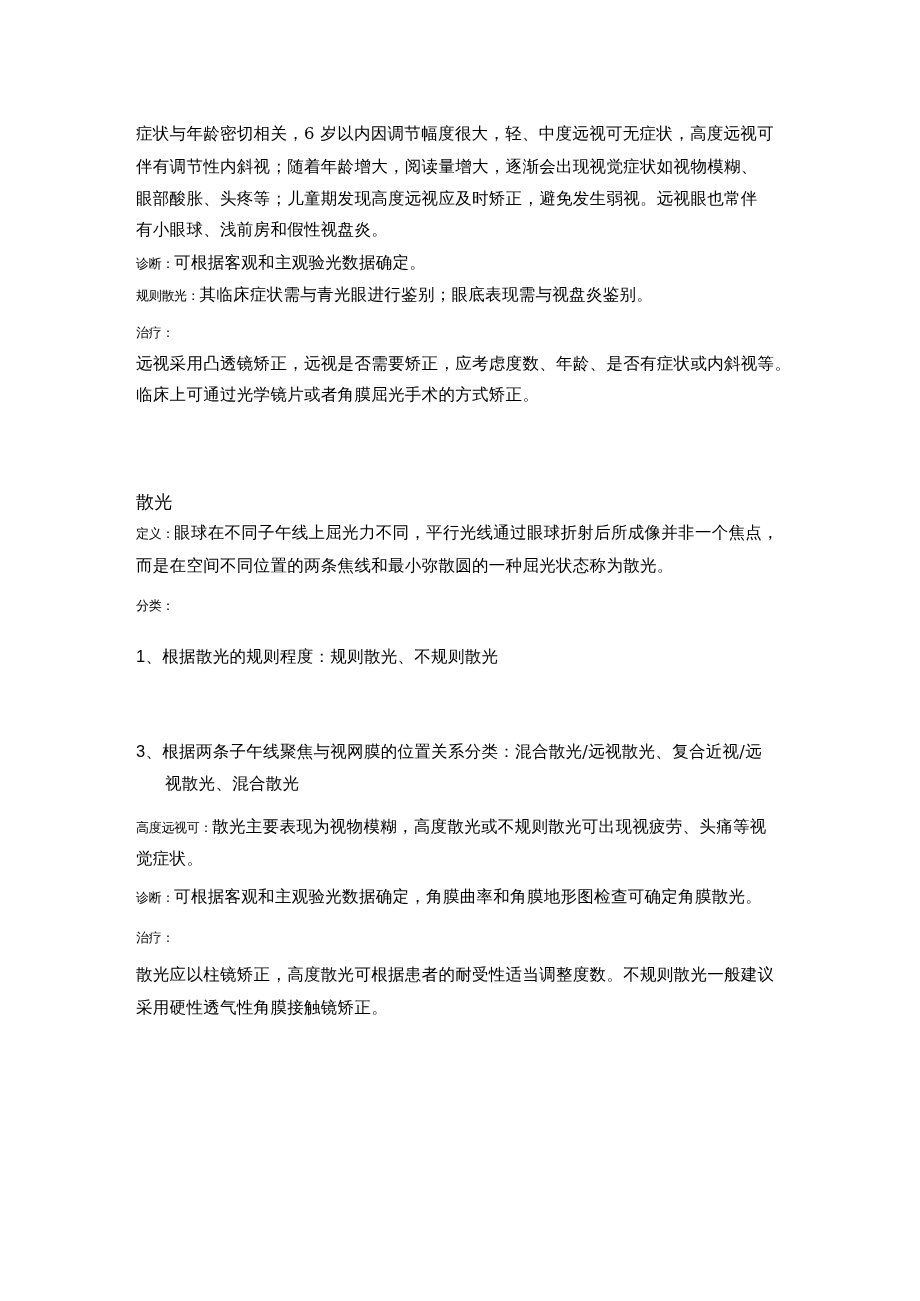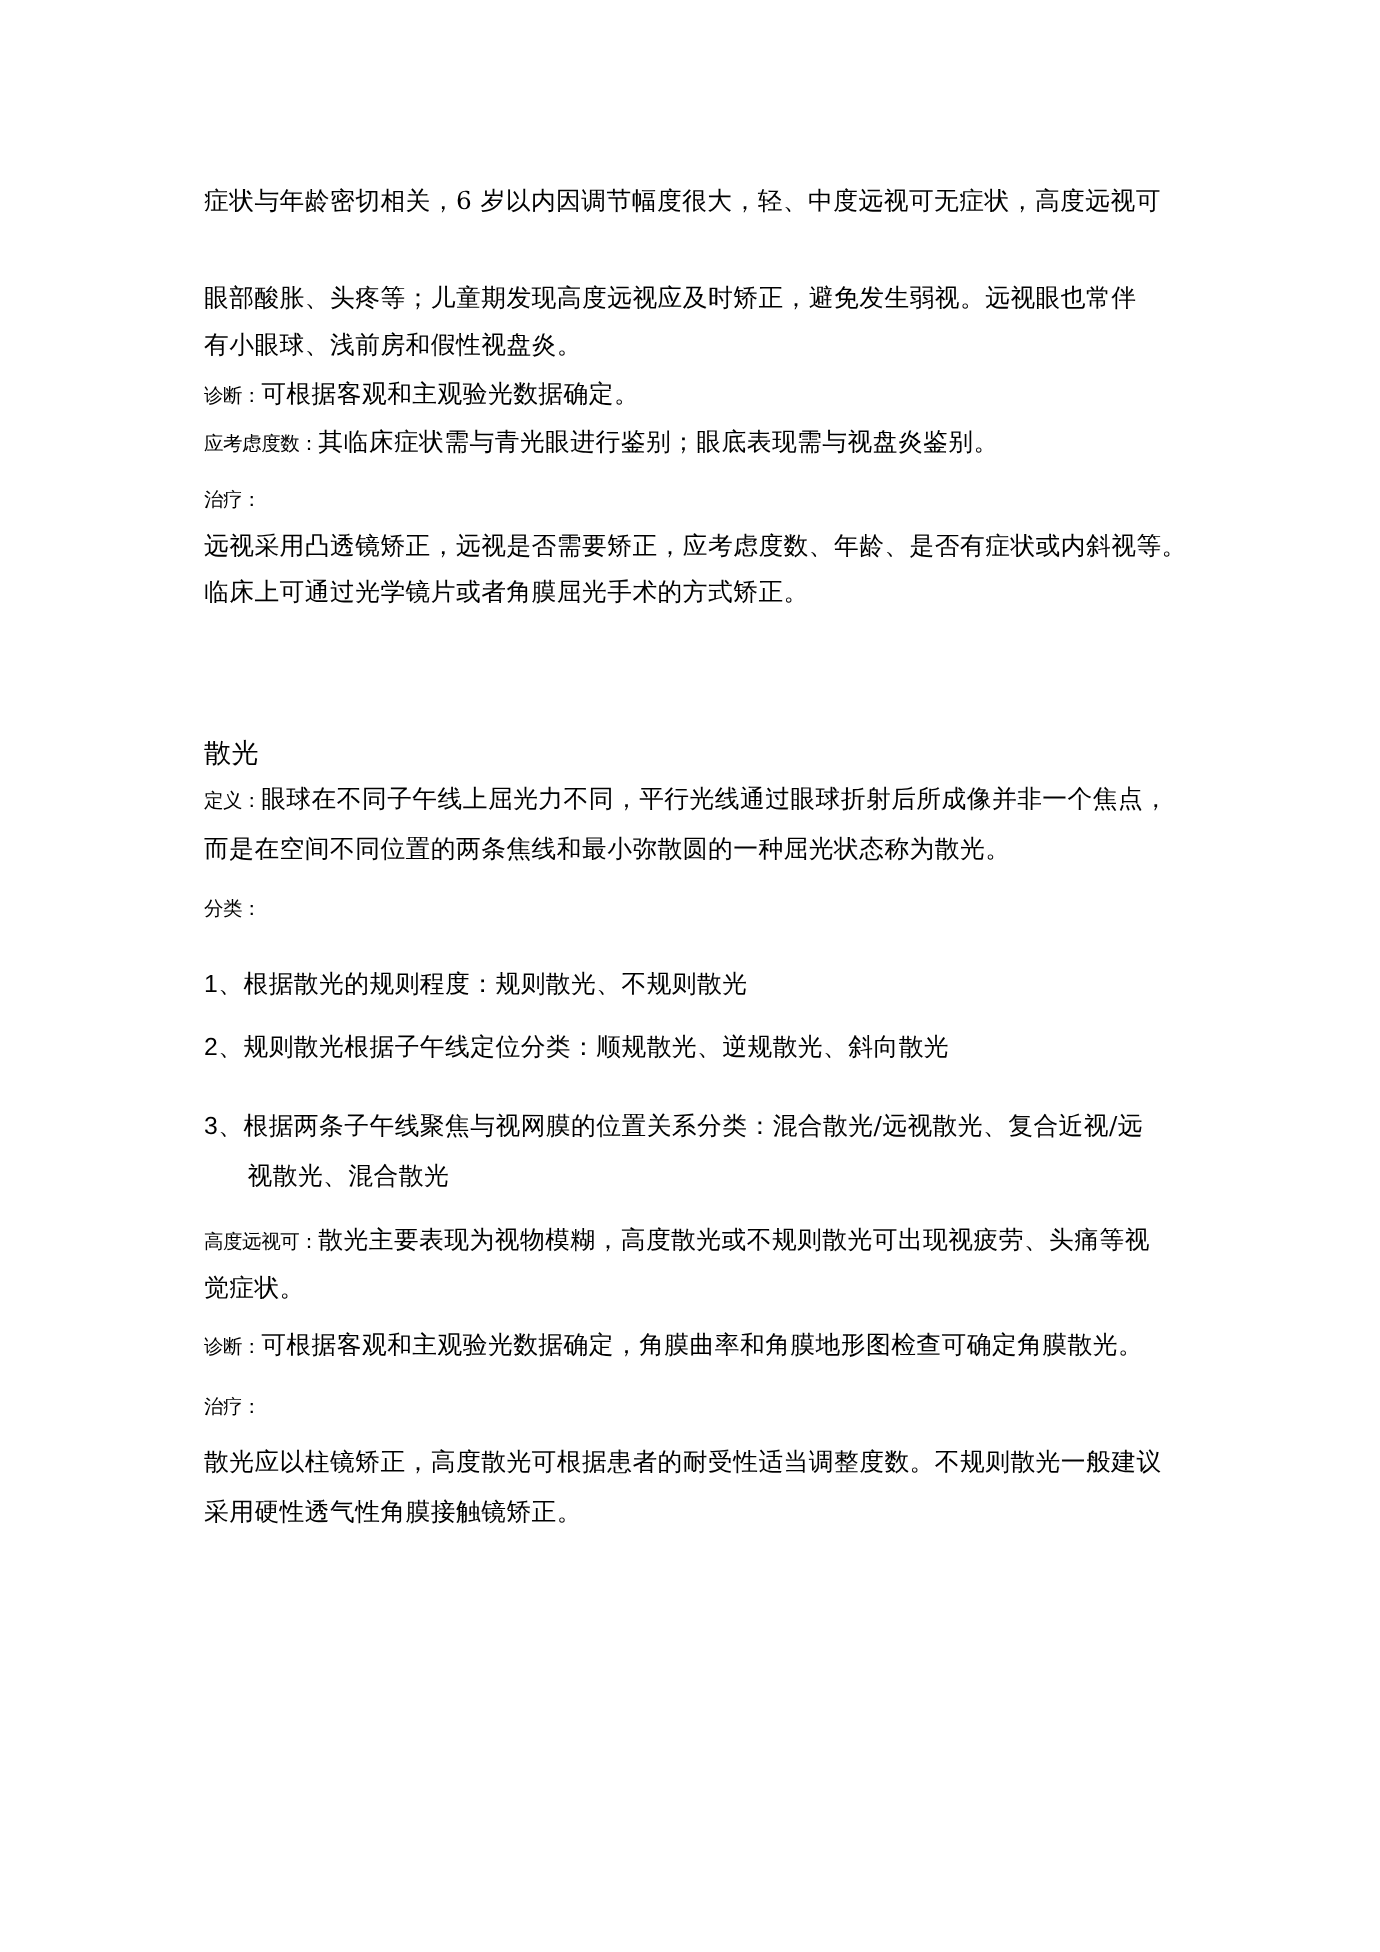--- a/index.html
+++ b/index.html
@@ -11,49 +11,47 @@
   .heading { font-family: Liberation Serif, serif; font-size: 18px; }
   .num { font-family: "Liberation Sans", "DejaVu Sans", sans-serif; }
   .indent { left: 165px; text-align: center; }
 </style>
 </head>
 <body>
 
 <div class="page">
 
   <div class="line" style="top:124px">症状与年龄密切相关，6 岁以内因调节幅度很大，轻、中度远视可无症状，高度远视可</div>
+  <div class="line" style="top:157px">伴有调节性内斜视；随着年龄增大，阅读量增大，逐渐会出现视觉症状如视物模糊、</div>
   <div class="line" style="top:189px">眼部酸胀、头疼等；儿童期发现高度远视应及时矫正，避免发生弱视。远视眼也常伴</div>
   <div class="line" style="top:220px">有小眼球、浅前房和假性视盘炎。</div>
 
   <div class="line" style="top:253px">
     <span class="label">诊断：</span><span>可根据客观和主观验光数据确定。</span>
   </div>
 
   <div class="line" style="top:285px">
-    <span class="label">应考虑度数：</span><span>其临床症状需与青光眼进行鉴别；眼底表现需与视盘炎鉴别。</span>
+    <span class="label">规则散光：</span><span>其临床症状需与青光眼进行鉴别；眼底表现需与视盘炎鉴别。</span>
   </div>
 
   <div class="line label" style="top:323px">治疗：</div>
   <div class="line" style="top:354px">远视采用凸透镜矫正，远视是否需要矫正，应考虑度数、年龄、是否有症状或内斜视等。</div>
   <div class="line" style="top:385px">临床上可通过光学镜片或者角膜屈光手术的方式矫正。</div>
 
   <div class="line heading" style="top:492px">散光</div>
 
   <div class="line" style="top:523px">
     <span class="label">定义：</span><span>眼球在不同子午线上屈光力不同，平行光线通过眼球折射后所成像并非一个焦点，</span>
   </div>
   <div class="line" style="top:556px">而是在空间不同位置的两条焦线和最小弥散圆的一种屈光状态称为散光。</div>
 
   <div class="line label" style="top:596px">分类：</div>
 
   <div class="line" style="top:646px">
     <span class="num">1</span><span>、根据散光的规则程度：规则散光、不规则散光</span>
-  </div>
-  <div class="line" style="top:688px">
-    <span class="num">2</span><span>、规则散光根据子午线定位分类：顺规散光、逆规散光、斜向散光</span>
   </div>
   <div class="line" style="top:741px">
     <span class="num">3</span><span>、根据两条子午线聚焦与视网膜的位置关系分类：混合散光/远视散光、复合近视/远</span>
   </div>
   <div class="line indent" style="top:774px">视散光、混合散光</div>
 
   <div class="line" style="top:817px">
     <span class="label">高度远视可：</span><span>散光主要表现为视物模糊，高度散光或不规则散光可出现视疲劳、头痛等视</span>
   </div>
   <div class="line" style="top:849px">觉症状。</div>

